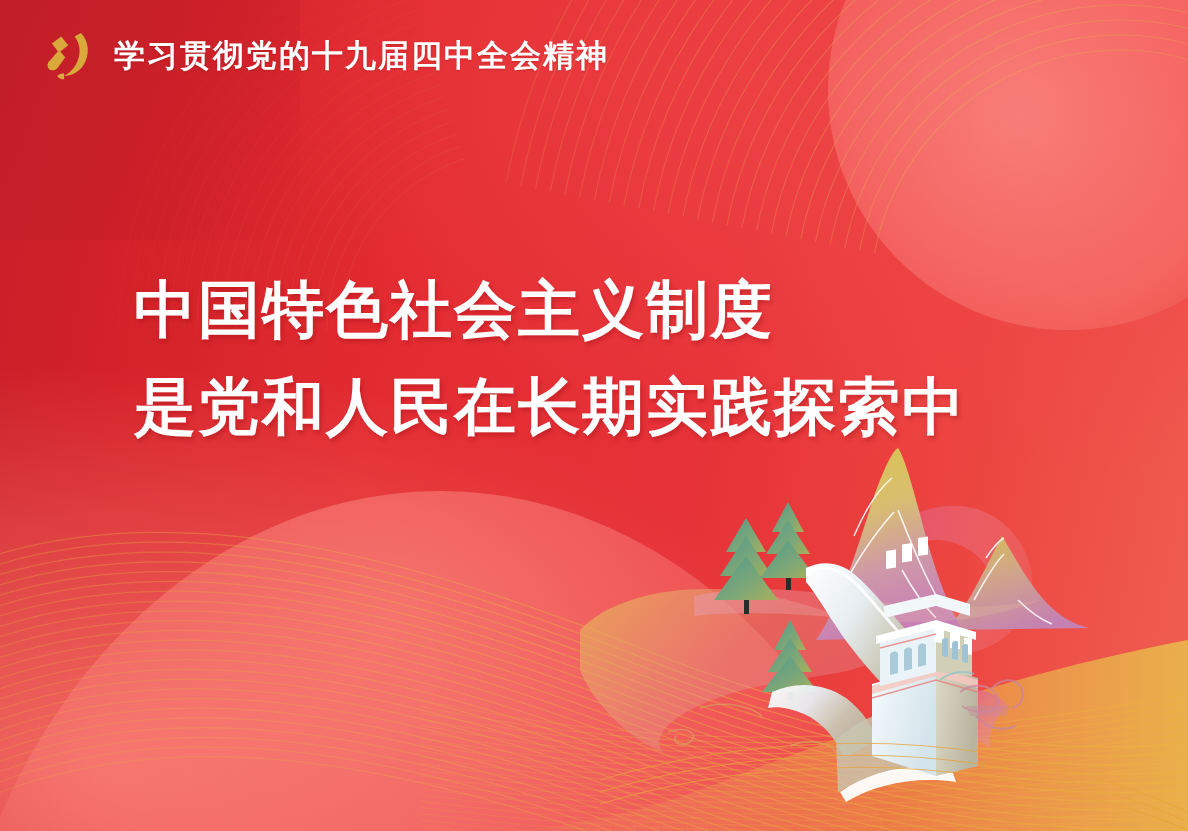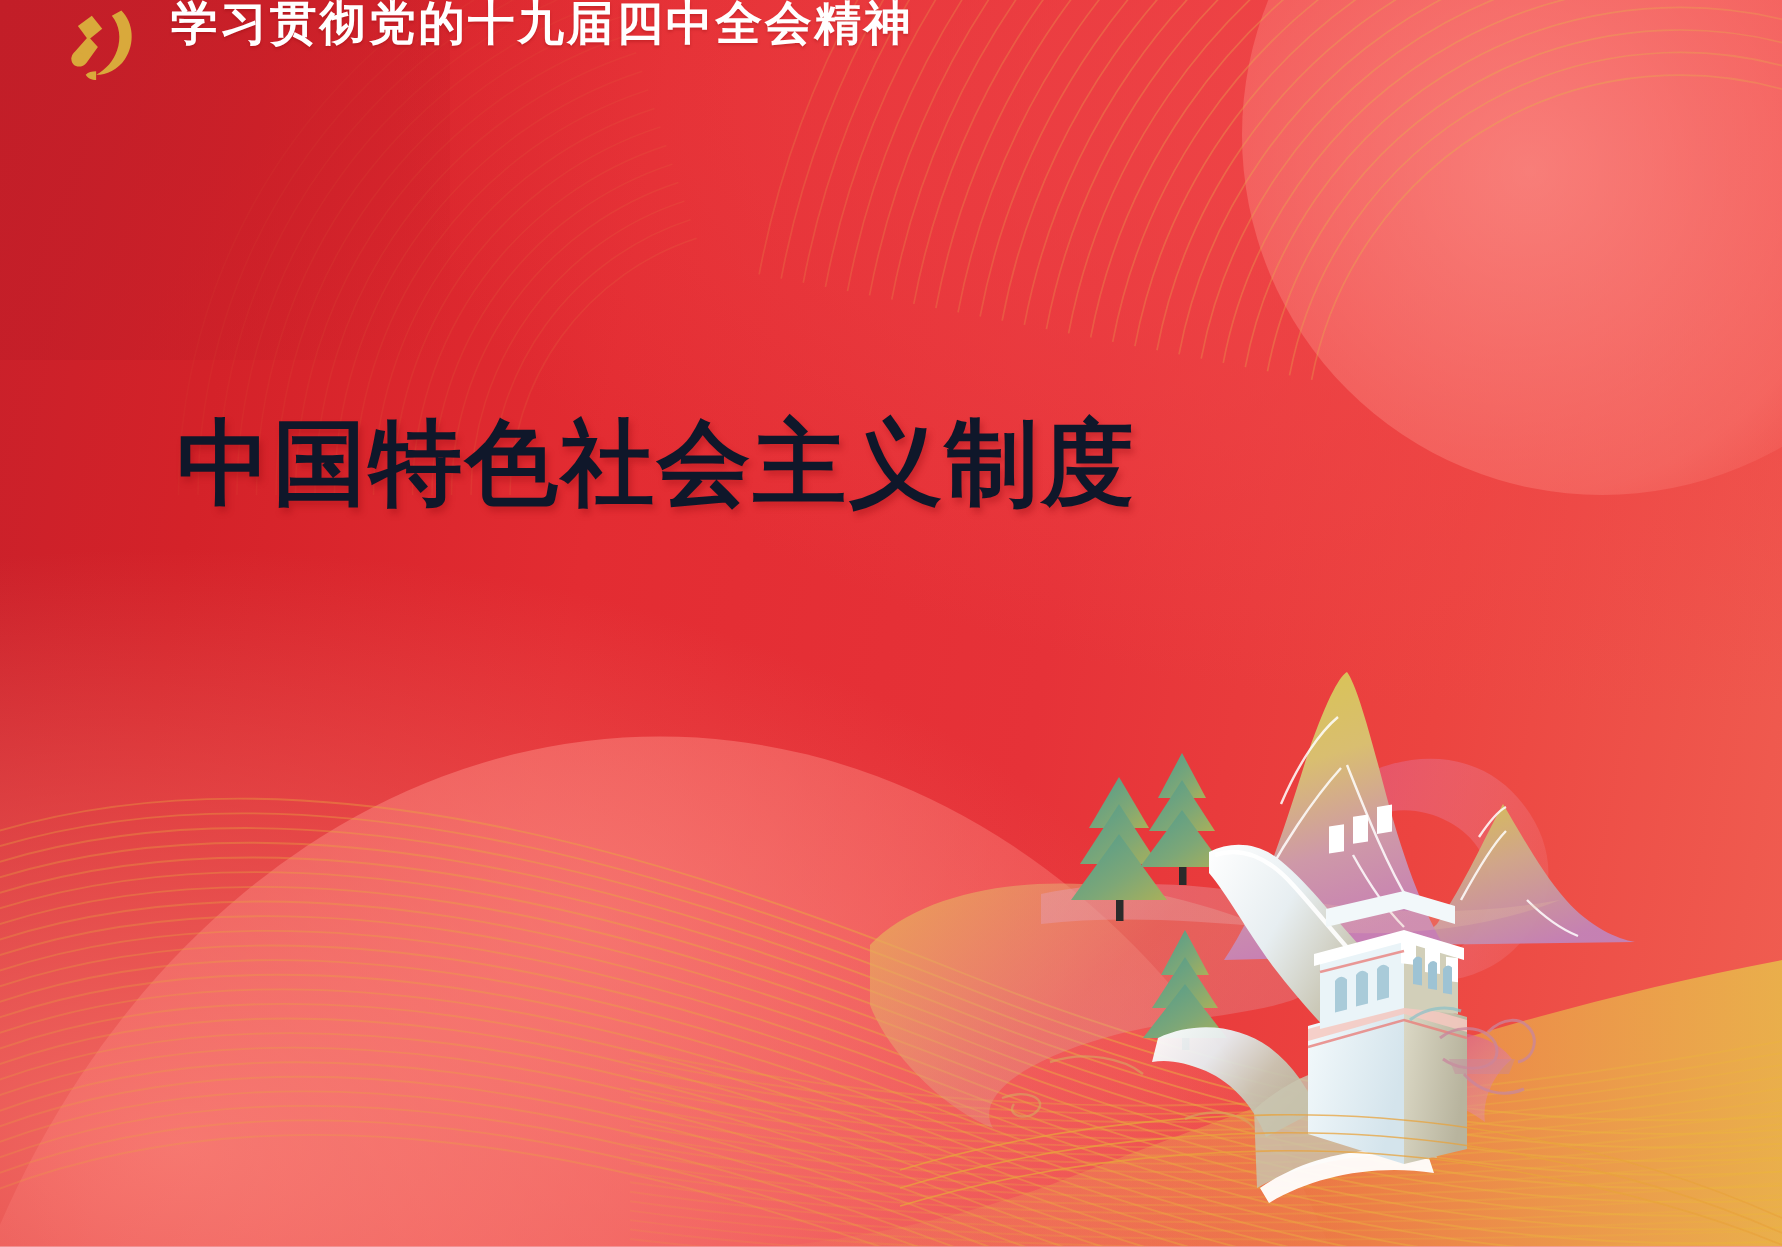--- a/index.html
+++ b/index.html
@@ -38,41 +38,41 @@
     position:absolute;left:-60px;bottom:-280px;
     width:1000px;height:620px;border-radius:50% 50% 0 0 / 100% 100% 0 0;
     background:radial-gradient(ellipse at 45% 20%, rgba(255,150,140,.55) 0%, rgba(255,140,132,.30) 50%, rgba(255,140,132,0) 75%);
   }
 
   svg.deco{position:absolute;inset:0;width:1188px;height:831px;overflow:visible;}
 
   
   .header{
     position:absolute;left:0;top:0;width:100%;height:110px;
-    display:flex;align-items:flex-start;
+    display:flex;align-items:center;
   }
   .emblem{
     margin-left:38px;width:58px;height:58px;flex:0 0 auto;
   }
   .header-title{
     margin-left:18px;
     color:#FFFFFF;
     font-family:"Liberation Serif","DejaVu Serif",serif;
     font-size:31px;
     font-weight:bold;
     letter-spacing:2px;
     line-height:1;
     text-shadow:0 1px 2px rgba(120,0,0,.25);
     white-space:nowrap;
   }
 
   
   .headline{
-    position:absolute;left:118px;top:262px;
-    color:#0f172a;
+    position:absolute;left:134px;top:262px;
+    color:#ffffff;
     font-family:"Liberation Serif","DejaVu Serif",serif;
     font-weight:bold;
     font-size:62px;
     line-height:97px;
     letter-spacing:2px;
     white-space:nowrap;
     text-shadow:2px 3px 4px rgba(150,12,18,.35);
   }
   .headline div{height:97px;}
 
@@ -284,20 +284,21 @@
         <path d="M36 42 L47 54 L34 72 C30 77 23 78 19 74 C15 70 16 63 21 59 Z"></path>
         <circle cx="24" cy="67" r="7"></circle>
       </g>
     </svg>
 
     <div class="header-title">学习贯彻党的十九届四中全会精神</div>
   </div>
 
   <div class="headline">
     <div>中国特色社会主义制度</div>
+    <div>是党和人民在长期实践探索中</div>
   </div>
 
   <div class="illustration">
     <svg viewBox="0 0 548 391">
       <defs>
         <linearGradient id="mtn" x1="0" y1="0" x2="0.25" y2="1">
           <stop offset="0%" stop-color="#D9C54E"></stop>
           <stop offset="38%" stop-color="#D9BE70"></stop>
           <stop offset="70%" stop-color="#CE98A8"></stop>
           <stop offset="100%" stop-color="#C77FB4"></stop>

